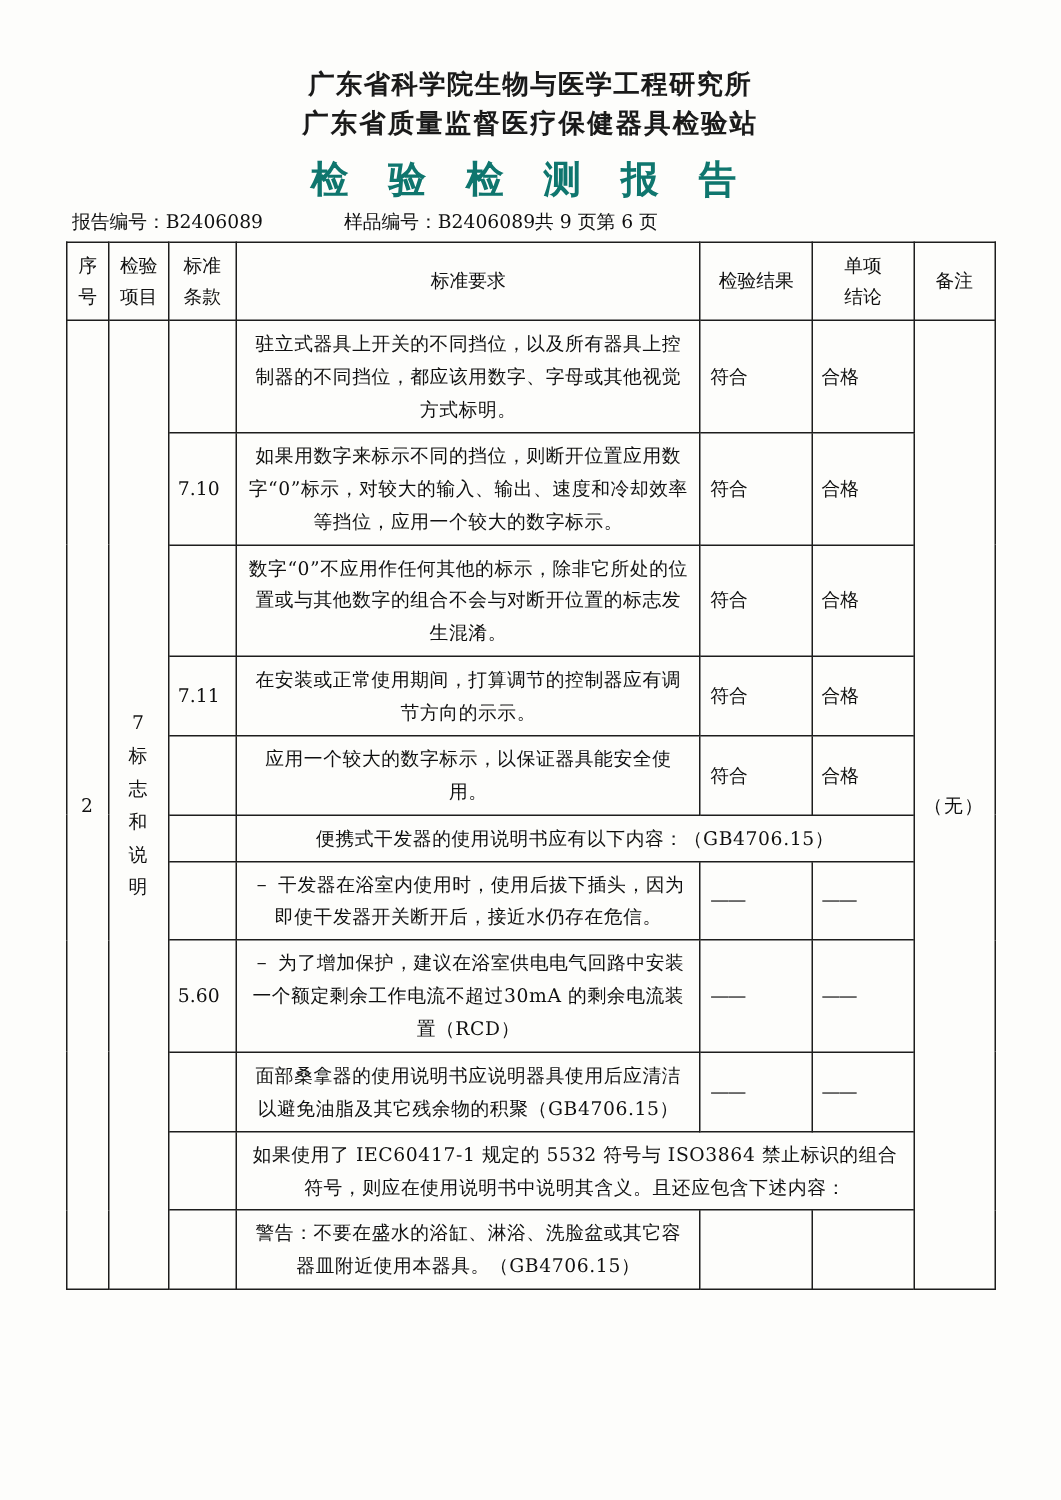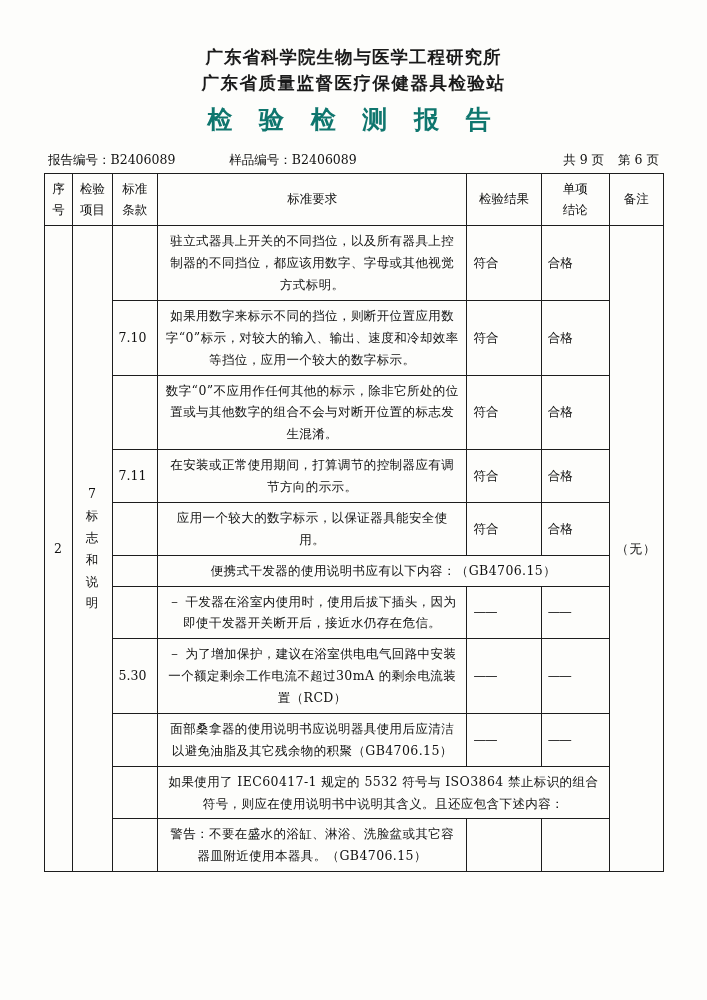--- a/index.html
+++ b/index.html
@@ -39,32 +39,31 @@
   }
   .main-title {
     font-size: 25px;
     font-weight: bold;
     letter-spacing: 9px;
     margin-top: 6px;
     color: #0f766e;
   }
   .meta-row {
     display: flex;
-    justify-content: space-between;
     align-items: flex-end;
-    margin: 16px 42px 4px 48px;
+    margin: 4px 42px 4px 48px;
     font-size: 12.5px;
   }
   .meta-left {
     display: flex;
     gap: 54px;
   }
   .meta-right {
     display: flex;
-    gap: 14px;
+    gap: 0;
     padding-right: 6px;
   }
   table.report {
     border-collapse: collapse;
     width: 620px;
     margin: 0 auto;
     table-layout: fixed;
   }
   table.report th, table.report td {
     border: 1px solid #1d1d1d;
@@ -217,21 +216,21 @@
       </tr>
 
       <tr>
         <td class="center"></td>
         <td class="req indent-dash">－ 干发器在浴室内使用时，使用后拔下插头，因为即使干发器开关断开后，接近水仍存在危信。</td>
         <td class="center dash">——</td>
         <td class="center dash">——</td>
       </tr>
 
       <tr>
-        <td class="center">5.30</td>
+        <td class="center">5.60</td>
         <td class="req indent-dash">－ 为了增加保护，建议在浴室供电电气回路中安装一个额定剩余工作电流不超过30mA 的剩余电流装置（RCD）</td>
         <td class="center dash">——</td>
         <td class="center dash">——</td>
       </tr>
 
       <tr>
         <td class="center"></td>
         <td class="req">面部桑拿器的使用说明书应说明器具使用后应清洁以避免油脂及其它残余物的积聚（GB4706.15）</td>
         <td class="center dash">——</td>
         <td class="center dash">——</td>

